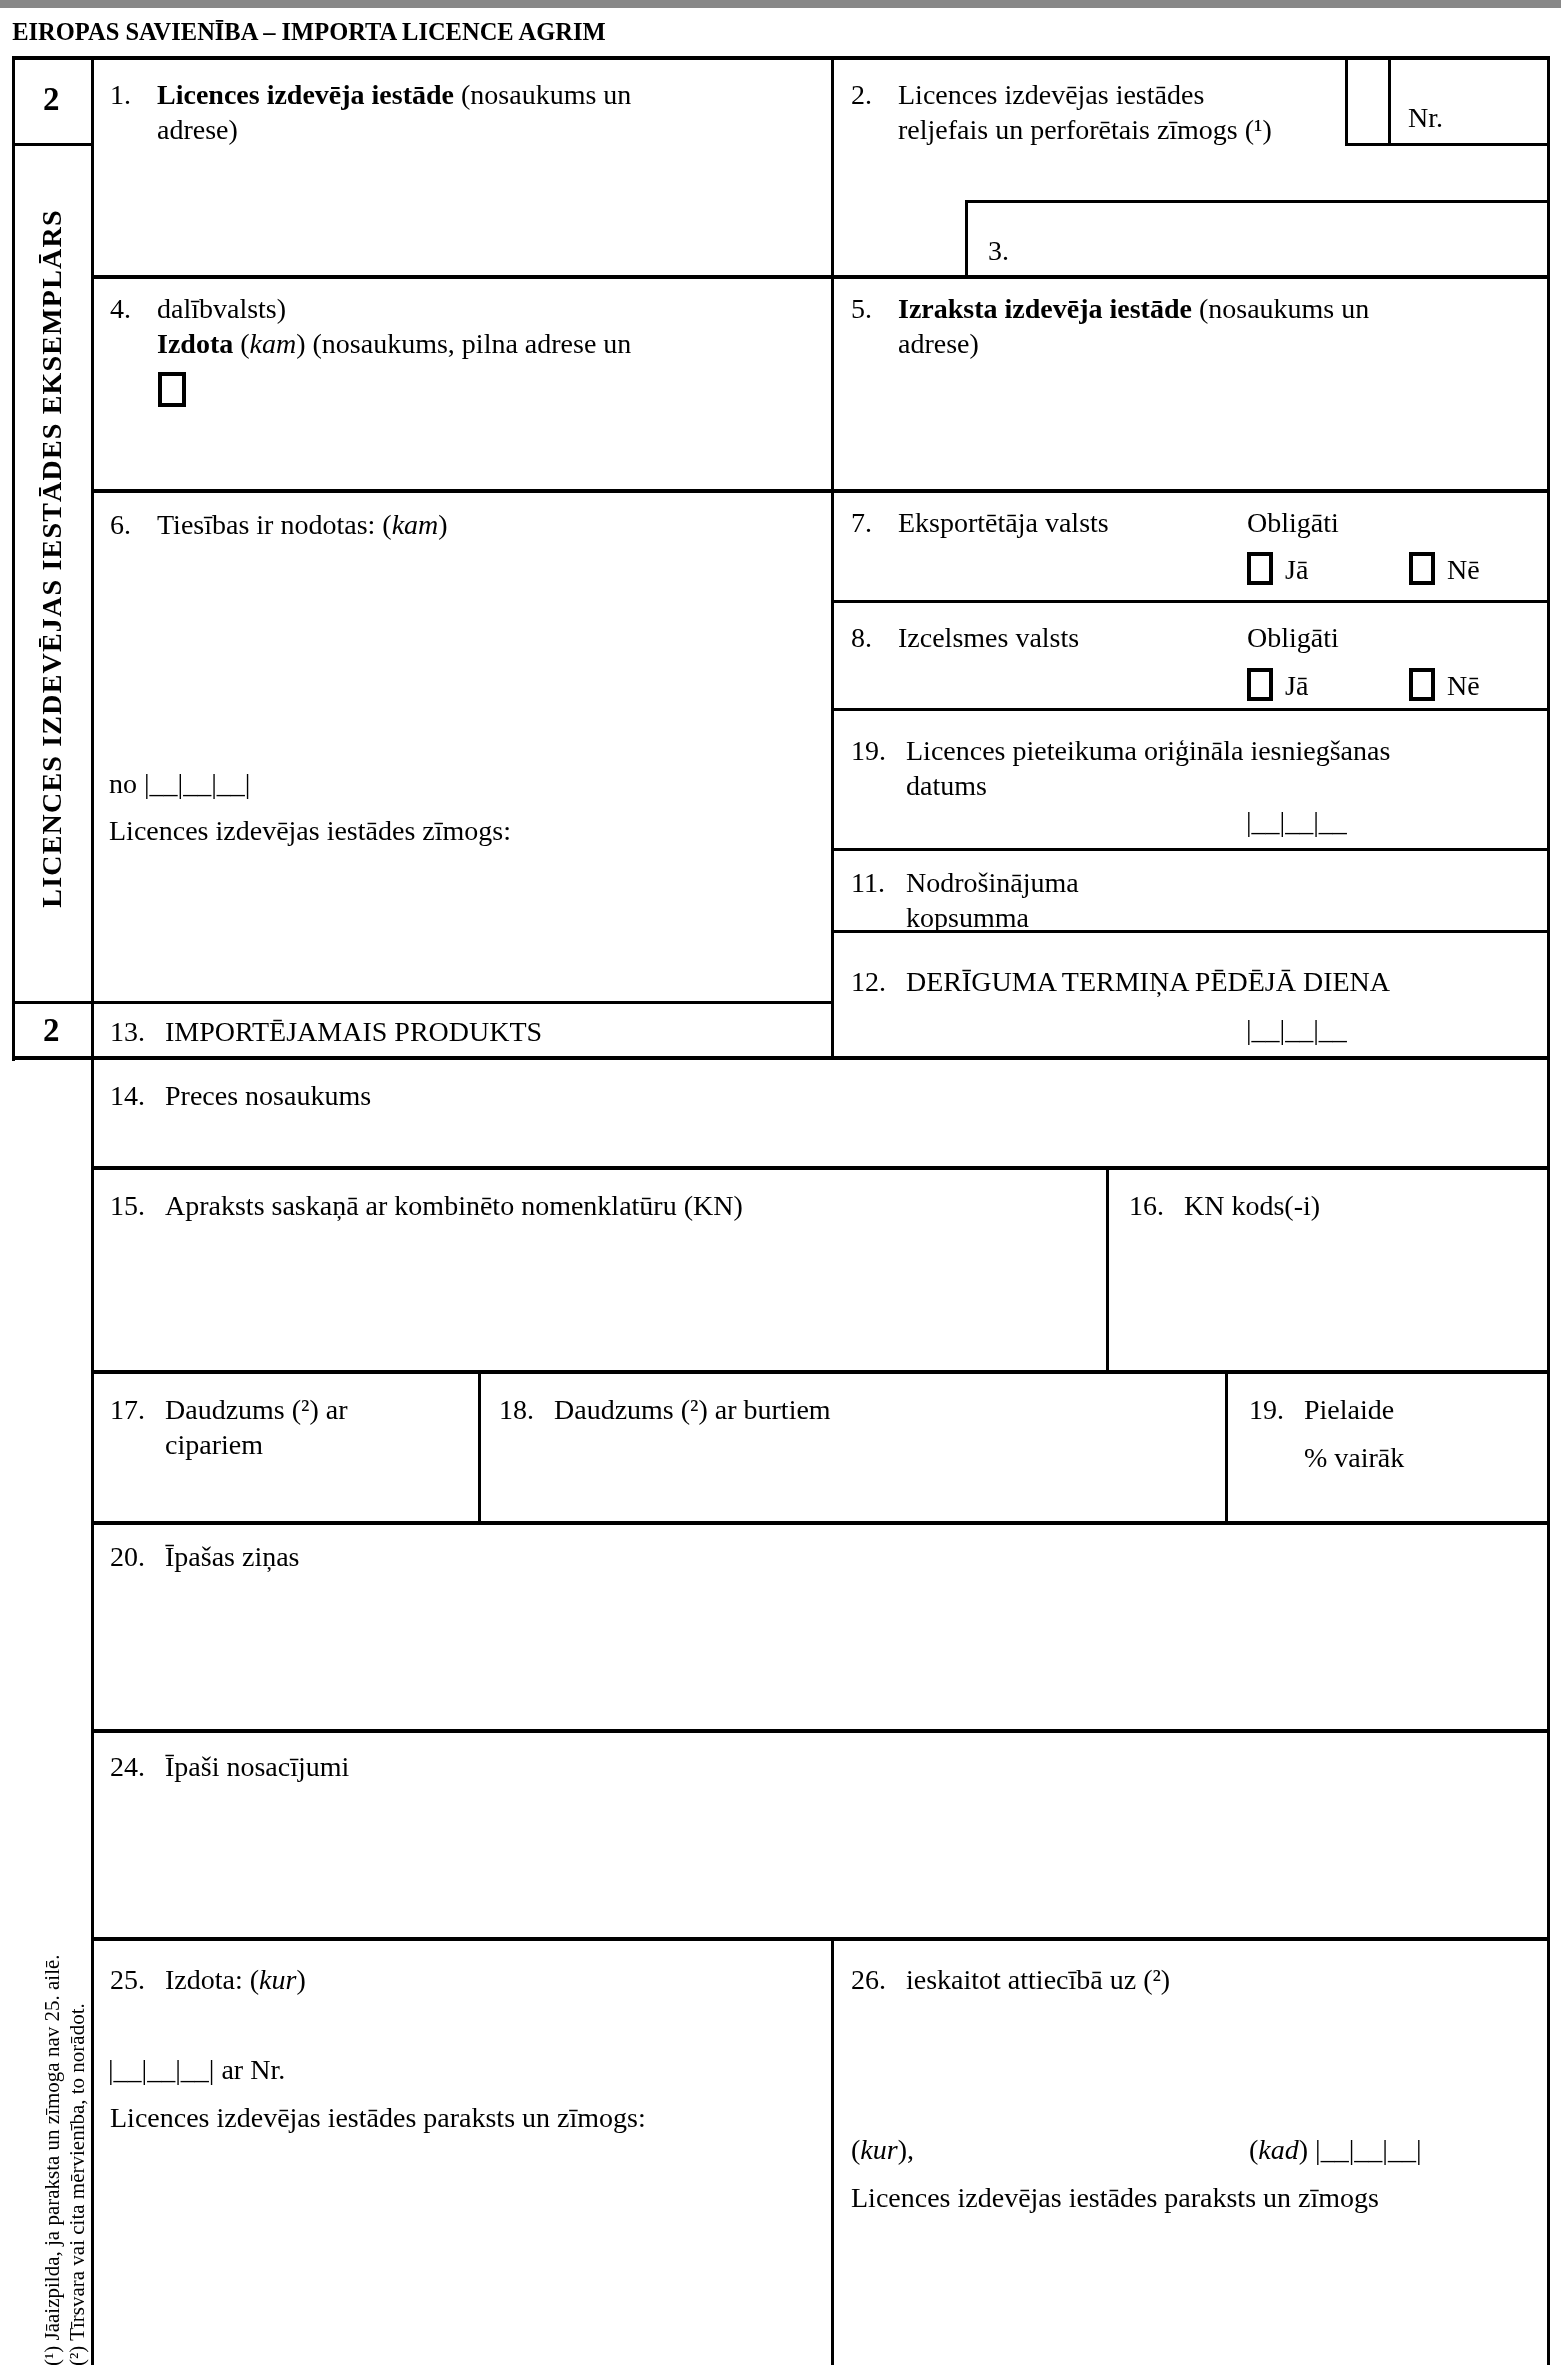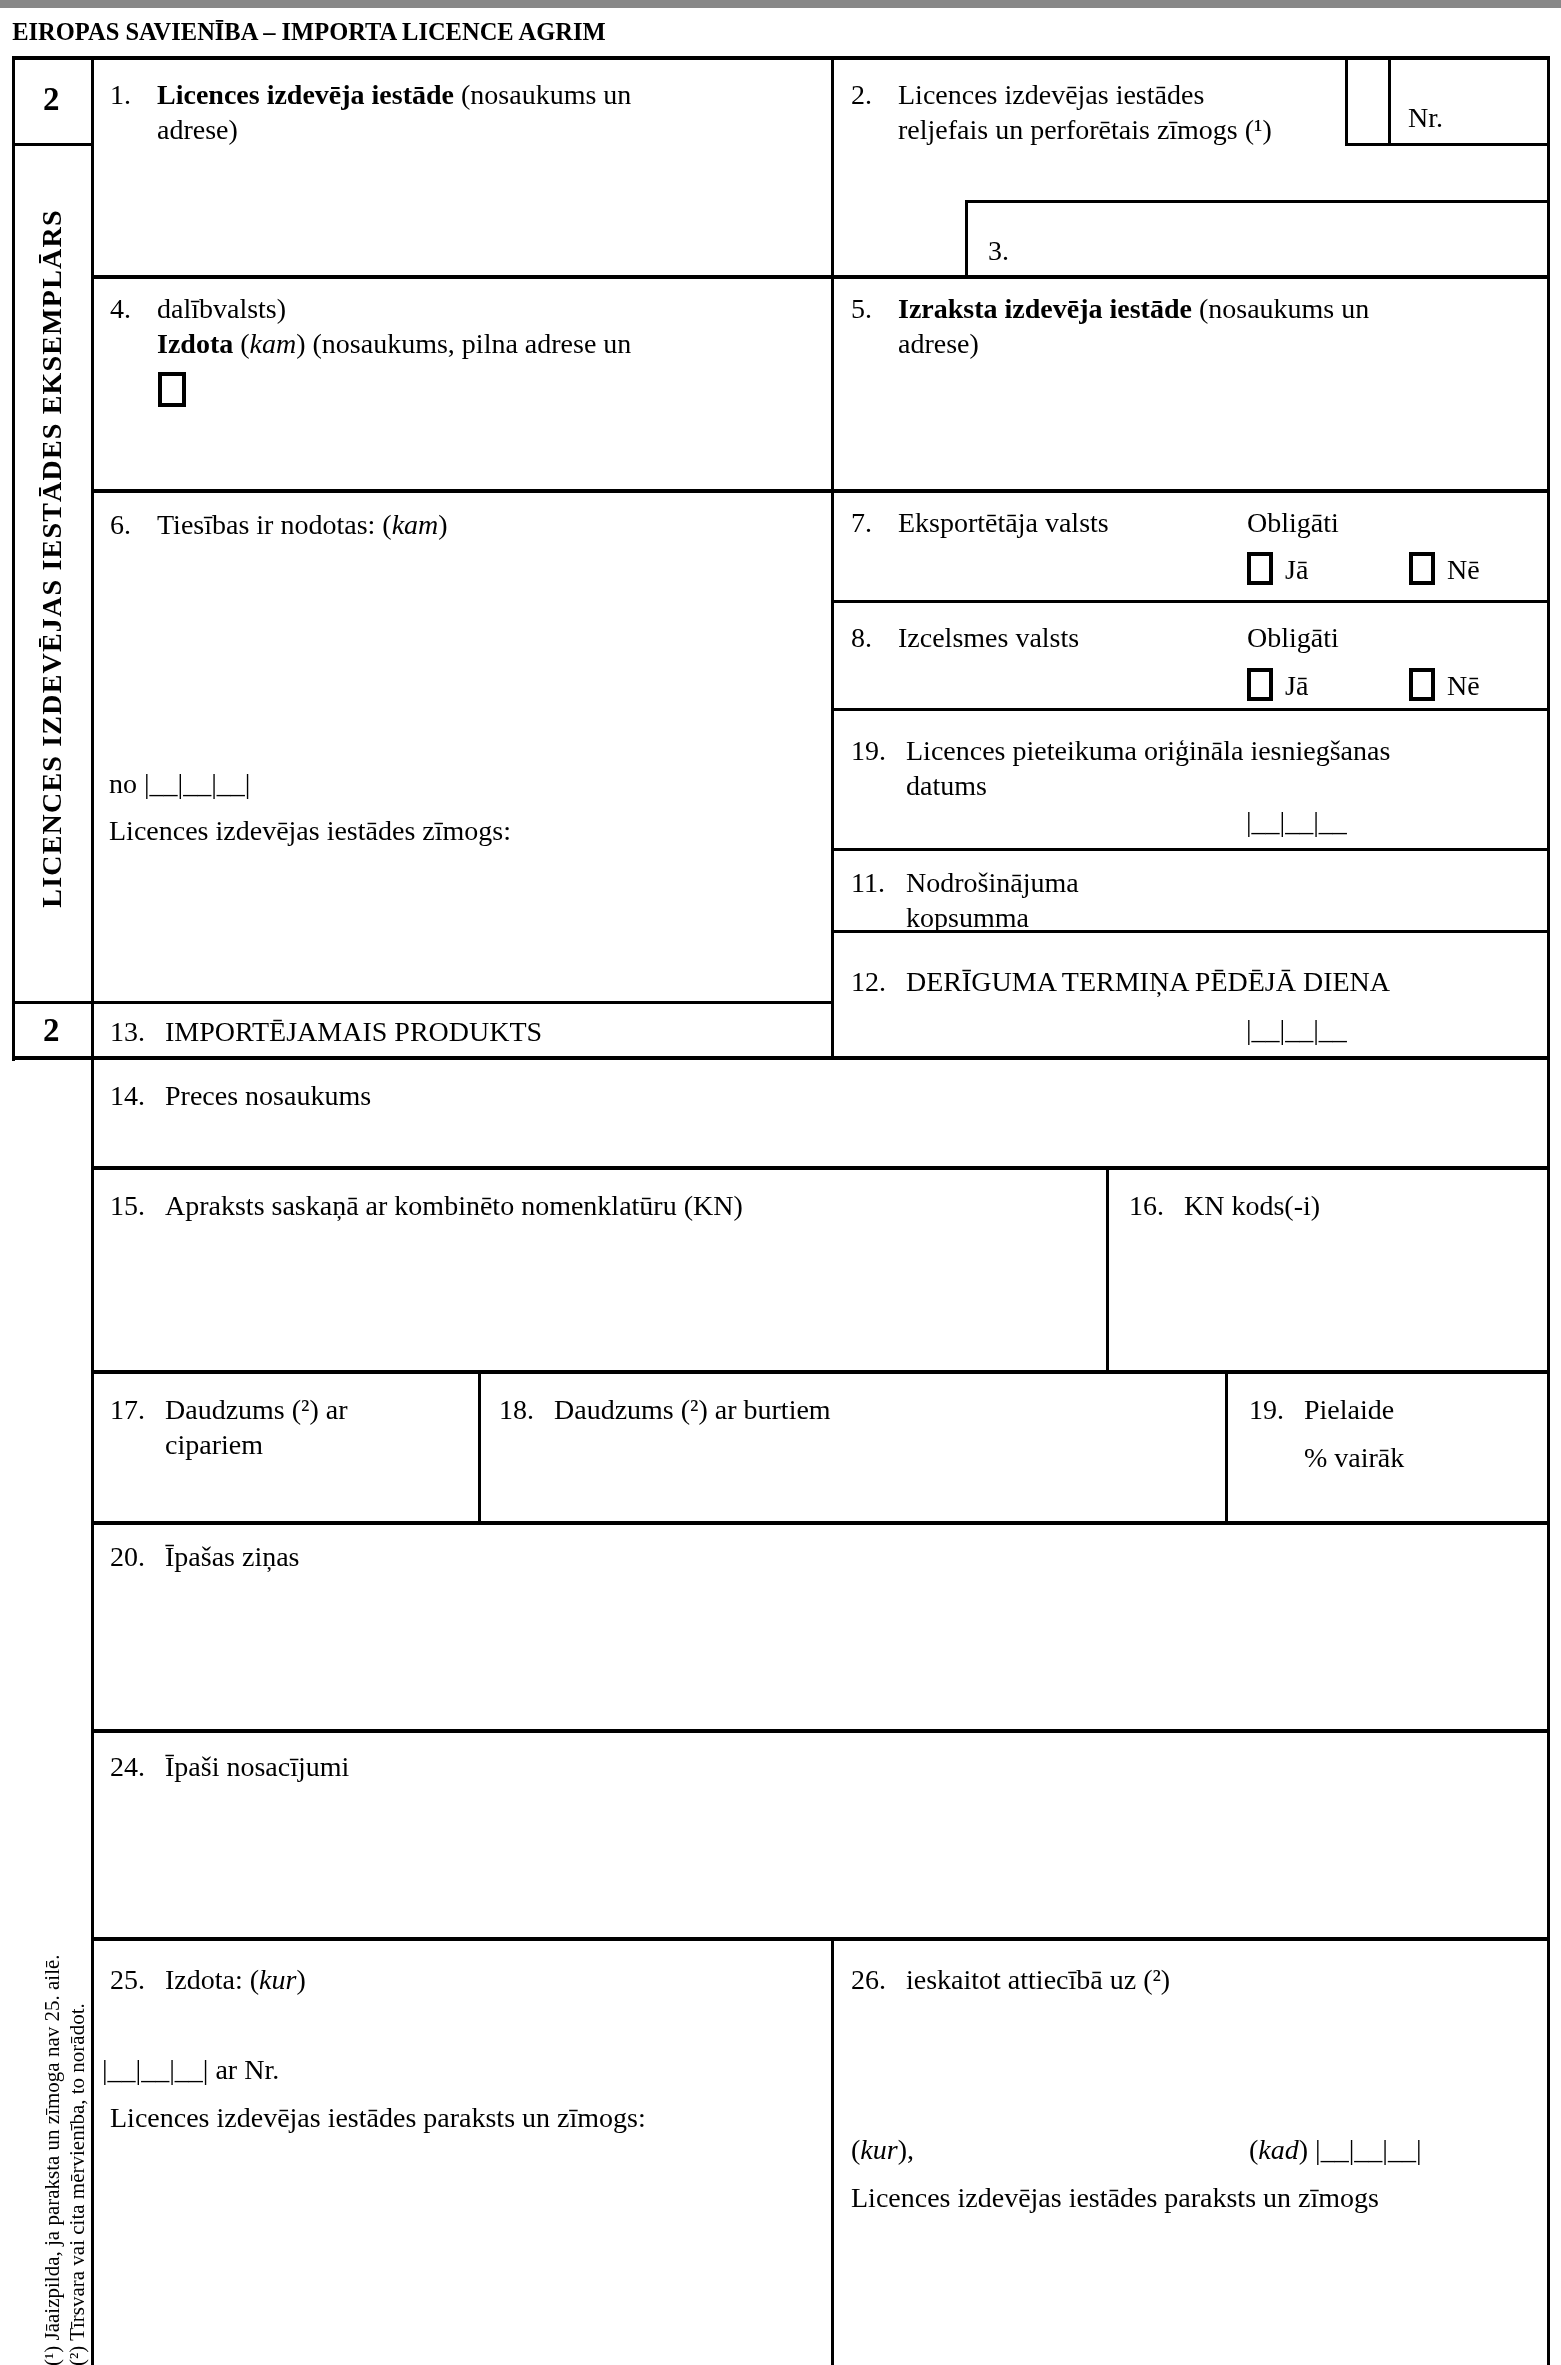--- a/index.html
+++ b/index.html
@@ -230,21 +230,21 @@
     <span class="num n2">24.</span>
     <div>Īpaši nosacījumi</div>
   </div>
 
   <div class="fld" style="left:110px;top:1954px;">
     <span class="num n2">25.</span>
     <div>
       <div><span>Izdota: (</span><span class="i">kur</span><span>)</span></div>
     </div>
   </div>
-  <div class="abs nowrap" style="left:102px;top:2044px;">|__|__|__| ar Nr.</div>
+  <div class="abs nowrap" style="left:108px;top:2044px;">|__|__|__| ar Nr.</div>
   <div class="abs" style="left:110px;top:2092px;">Licences izdevējas iestādes paraksts un zīmogs:</div>
 
   <div class="fld" style="left:851px;top:1954px;">
     <span class="num n2">26.</span>
     <div>
       <div><span>ieskaitot attiecībā uz (²)</span></div>
     </div>
   </div>
   <div class="abs" style="left:851px;top:2124px;"><span>(</span><span class="i">kur</span><span>),</span></div>
   <div class="abs nowrap" style="left:1249px;top:2124px;"><span>(</span><span class="i">kad</span><span>) |__|__|__|</span></div>

